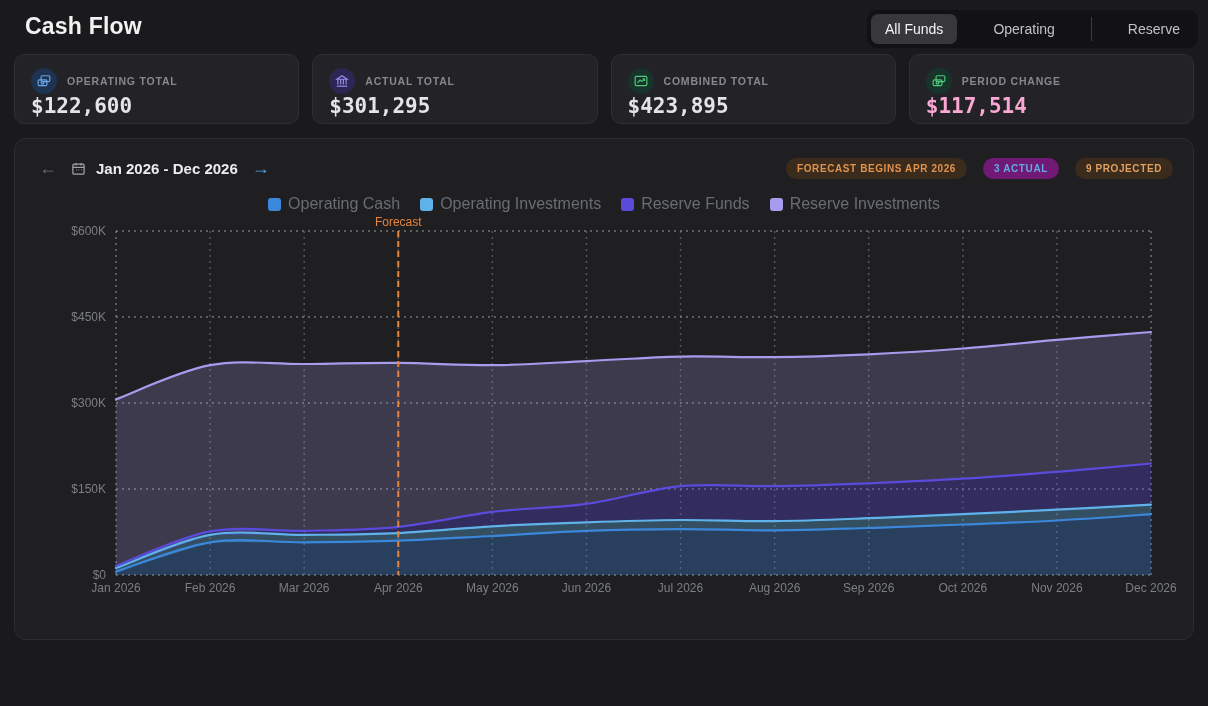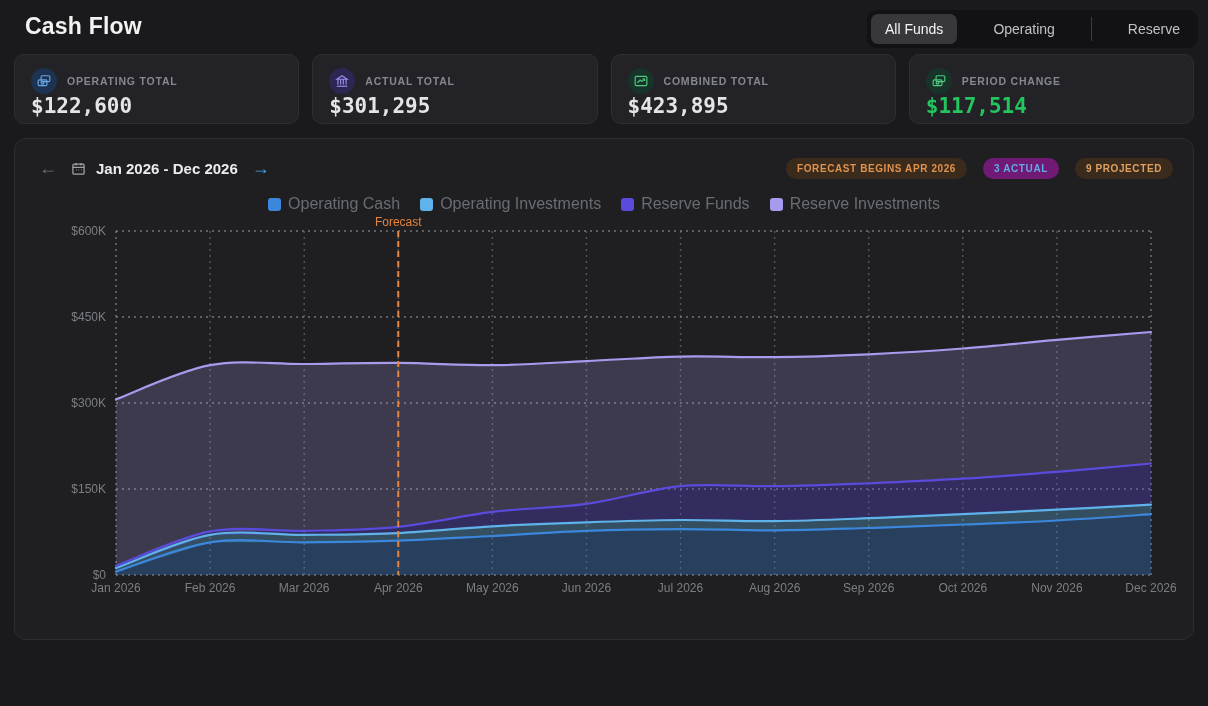--- a/index.html
+++ b/index.html
@@ -102,21 +102,21 @@
     <div class="stat-top">
       <span class="stat-icon" style="background: rgb(23, 51, 42); color: rgb(79, 201, 126);">
         <svg width="14" height="14" viewBox="0 0 24 24" fill="none" stroke="currentColor" stroke-width="2">
           <rect x="7" y="3" width="15" height="10" rx="2"></rect>
             <rect x="2" y="10" width="15" height="10" rx="2"></rect>
             <circle cx="9.5" cy="15" r="2.4"></circle>
         </svg>
       </span>
       <span class="stat-label">PERIOD CHANGE</span>
     </div>
-    <div class="stat-value" style="color: #22c55e;">$117,514</div>
+    <div class="stat-value" style="color: #f9a8d4;">$117,514</div>
   </div>
 
 </div>
 
 <div class="chart-panel">
 
   <div class="chart-nav">
     <button class="nav-arrow nav-prev">←</button>
     <span class="cal-icon">
       <svg width="15" height="15" viewBox="0 0 24 24" fill="none" stroke="#9fa3a8" stroke-width="2">

